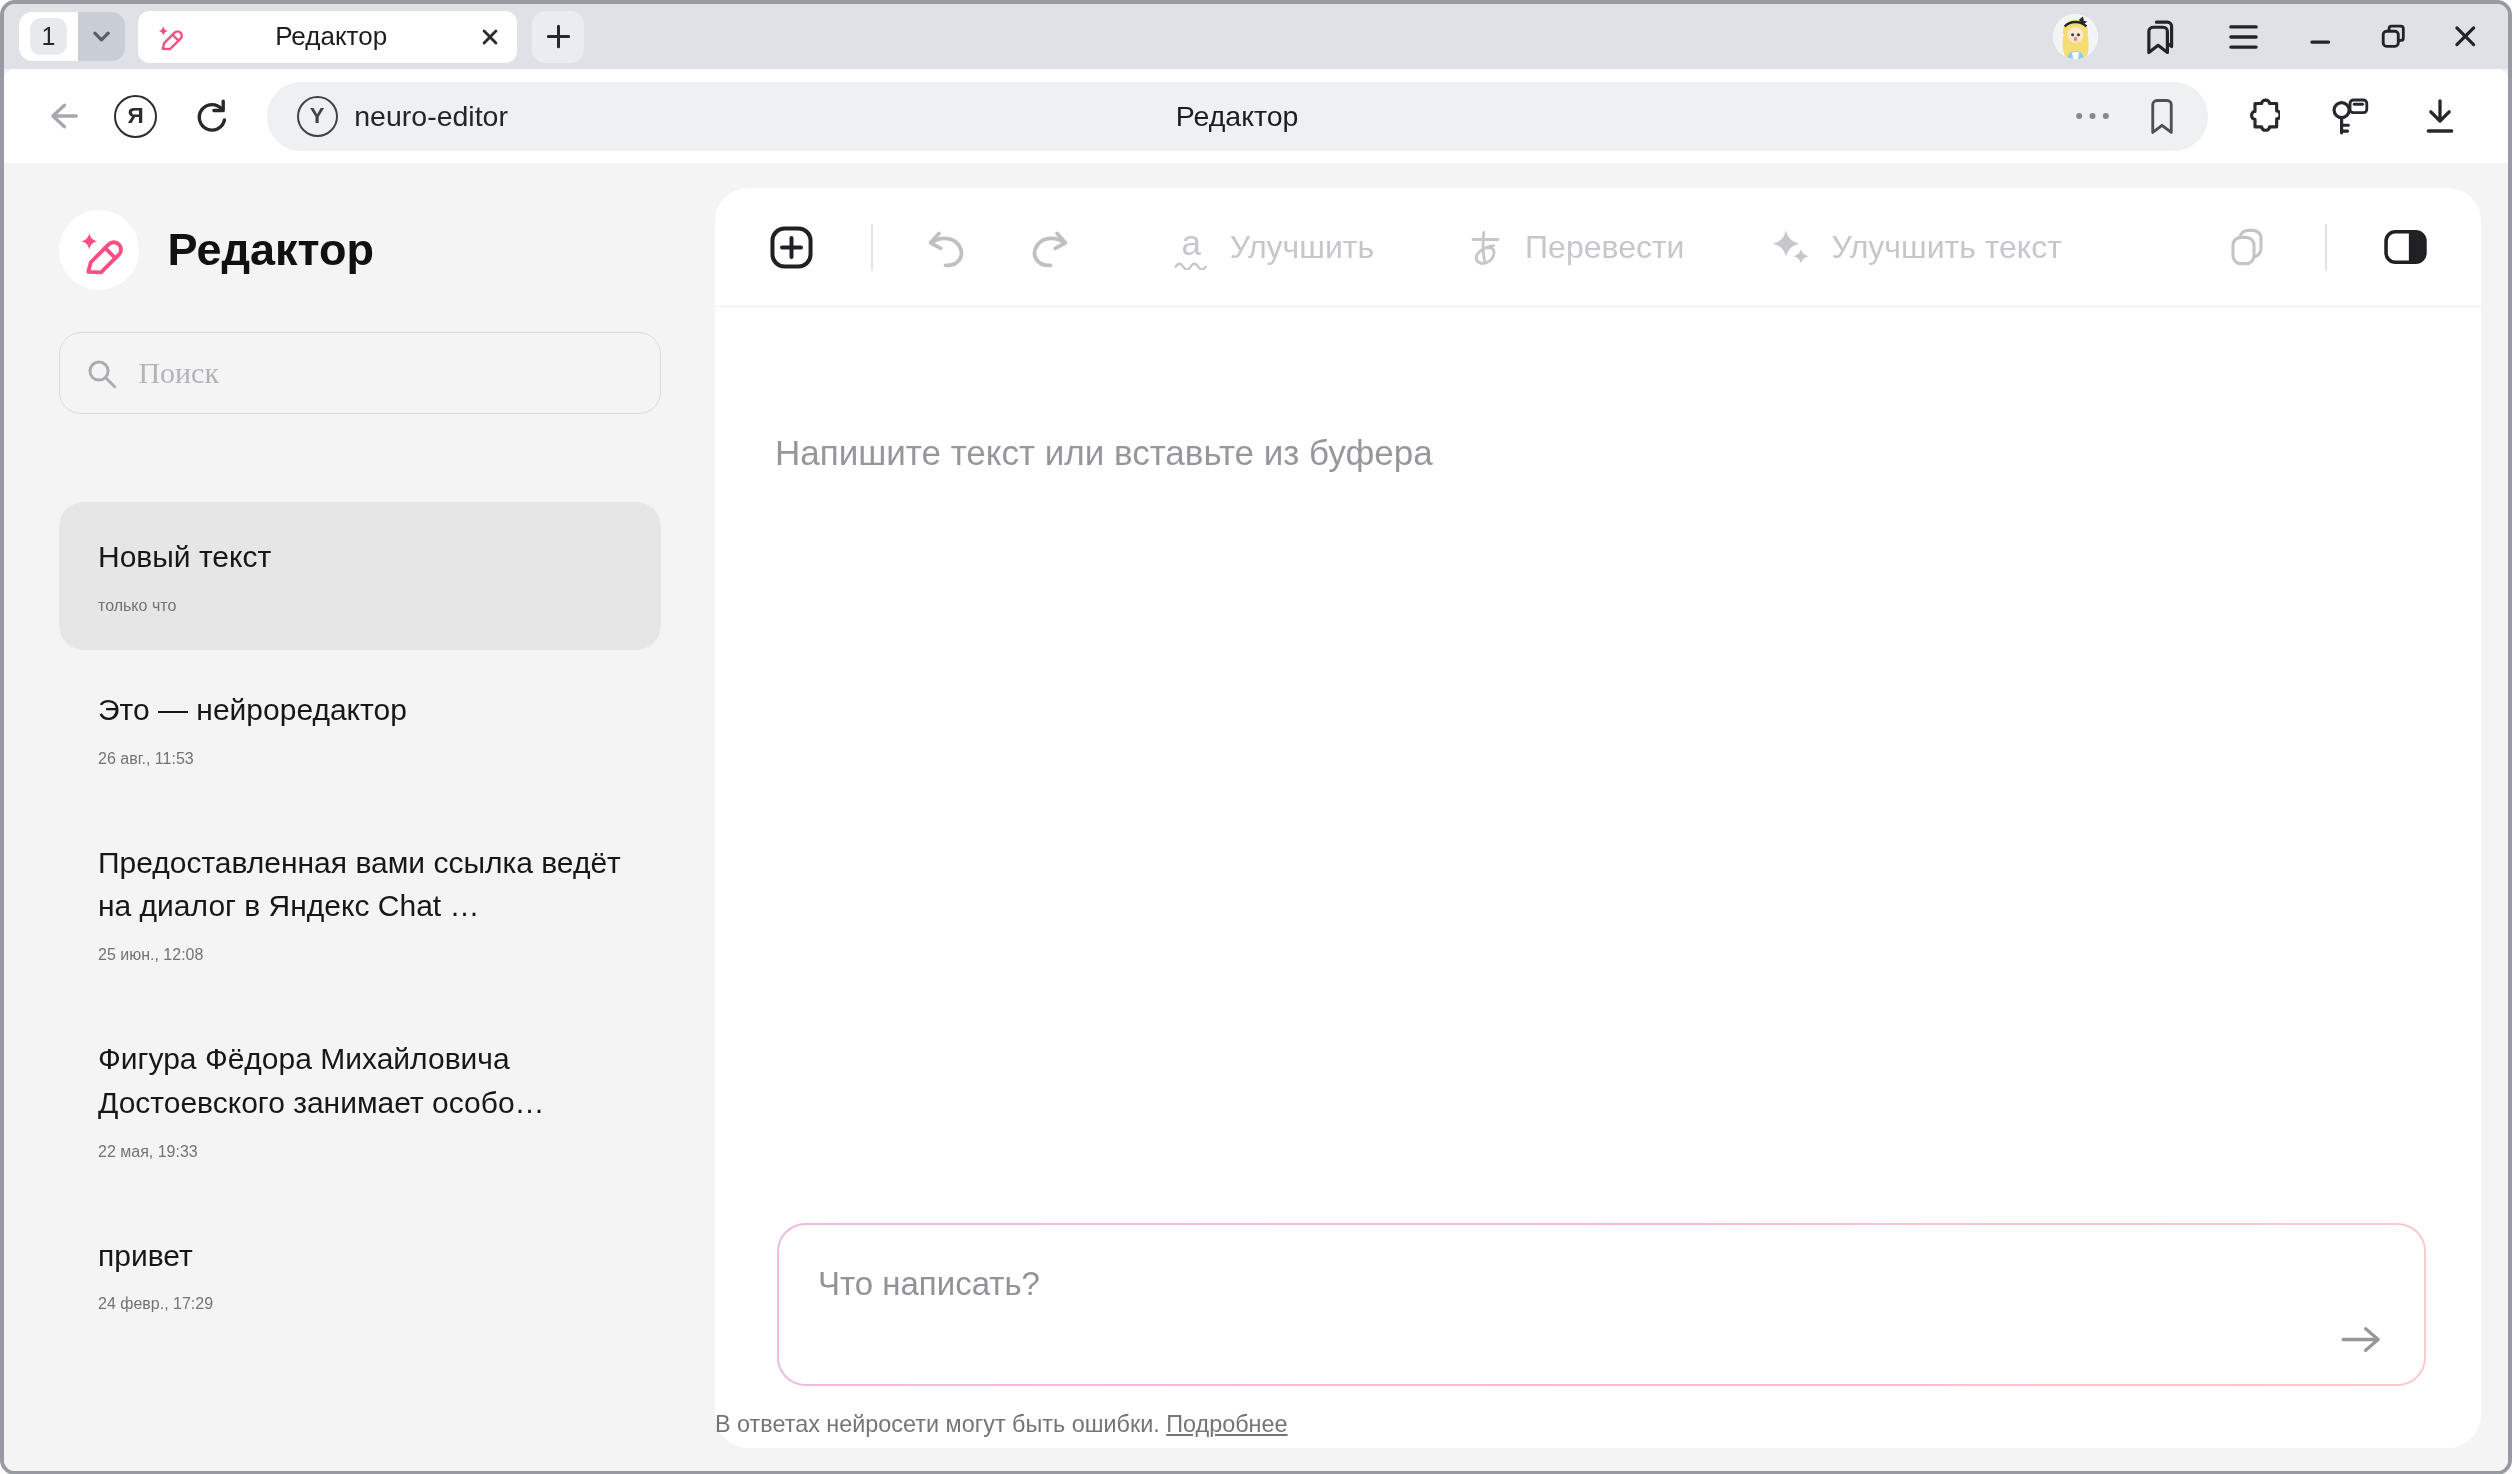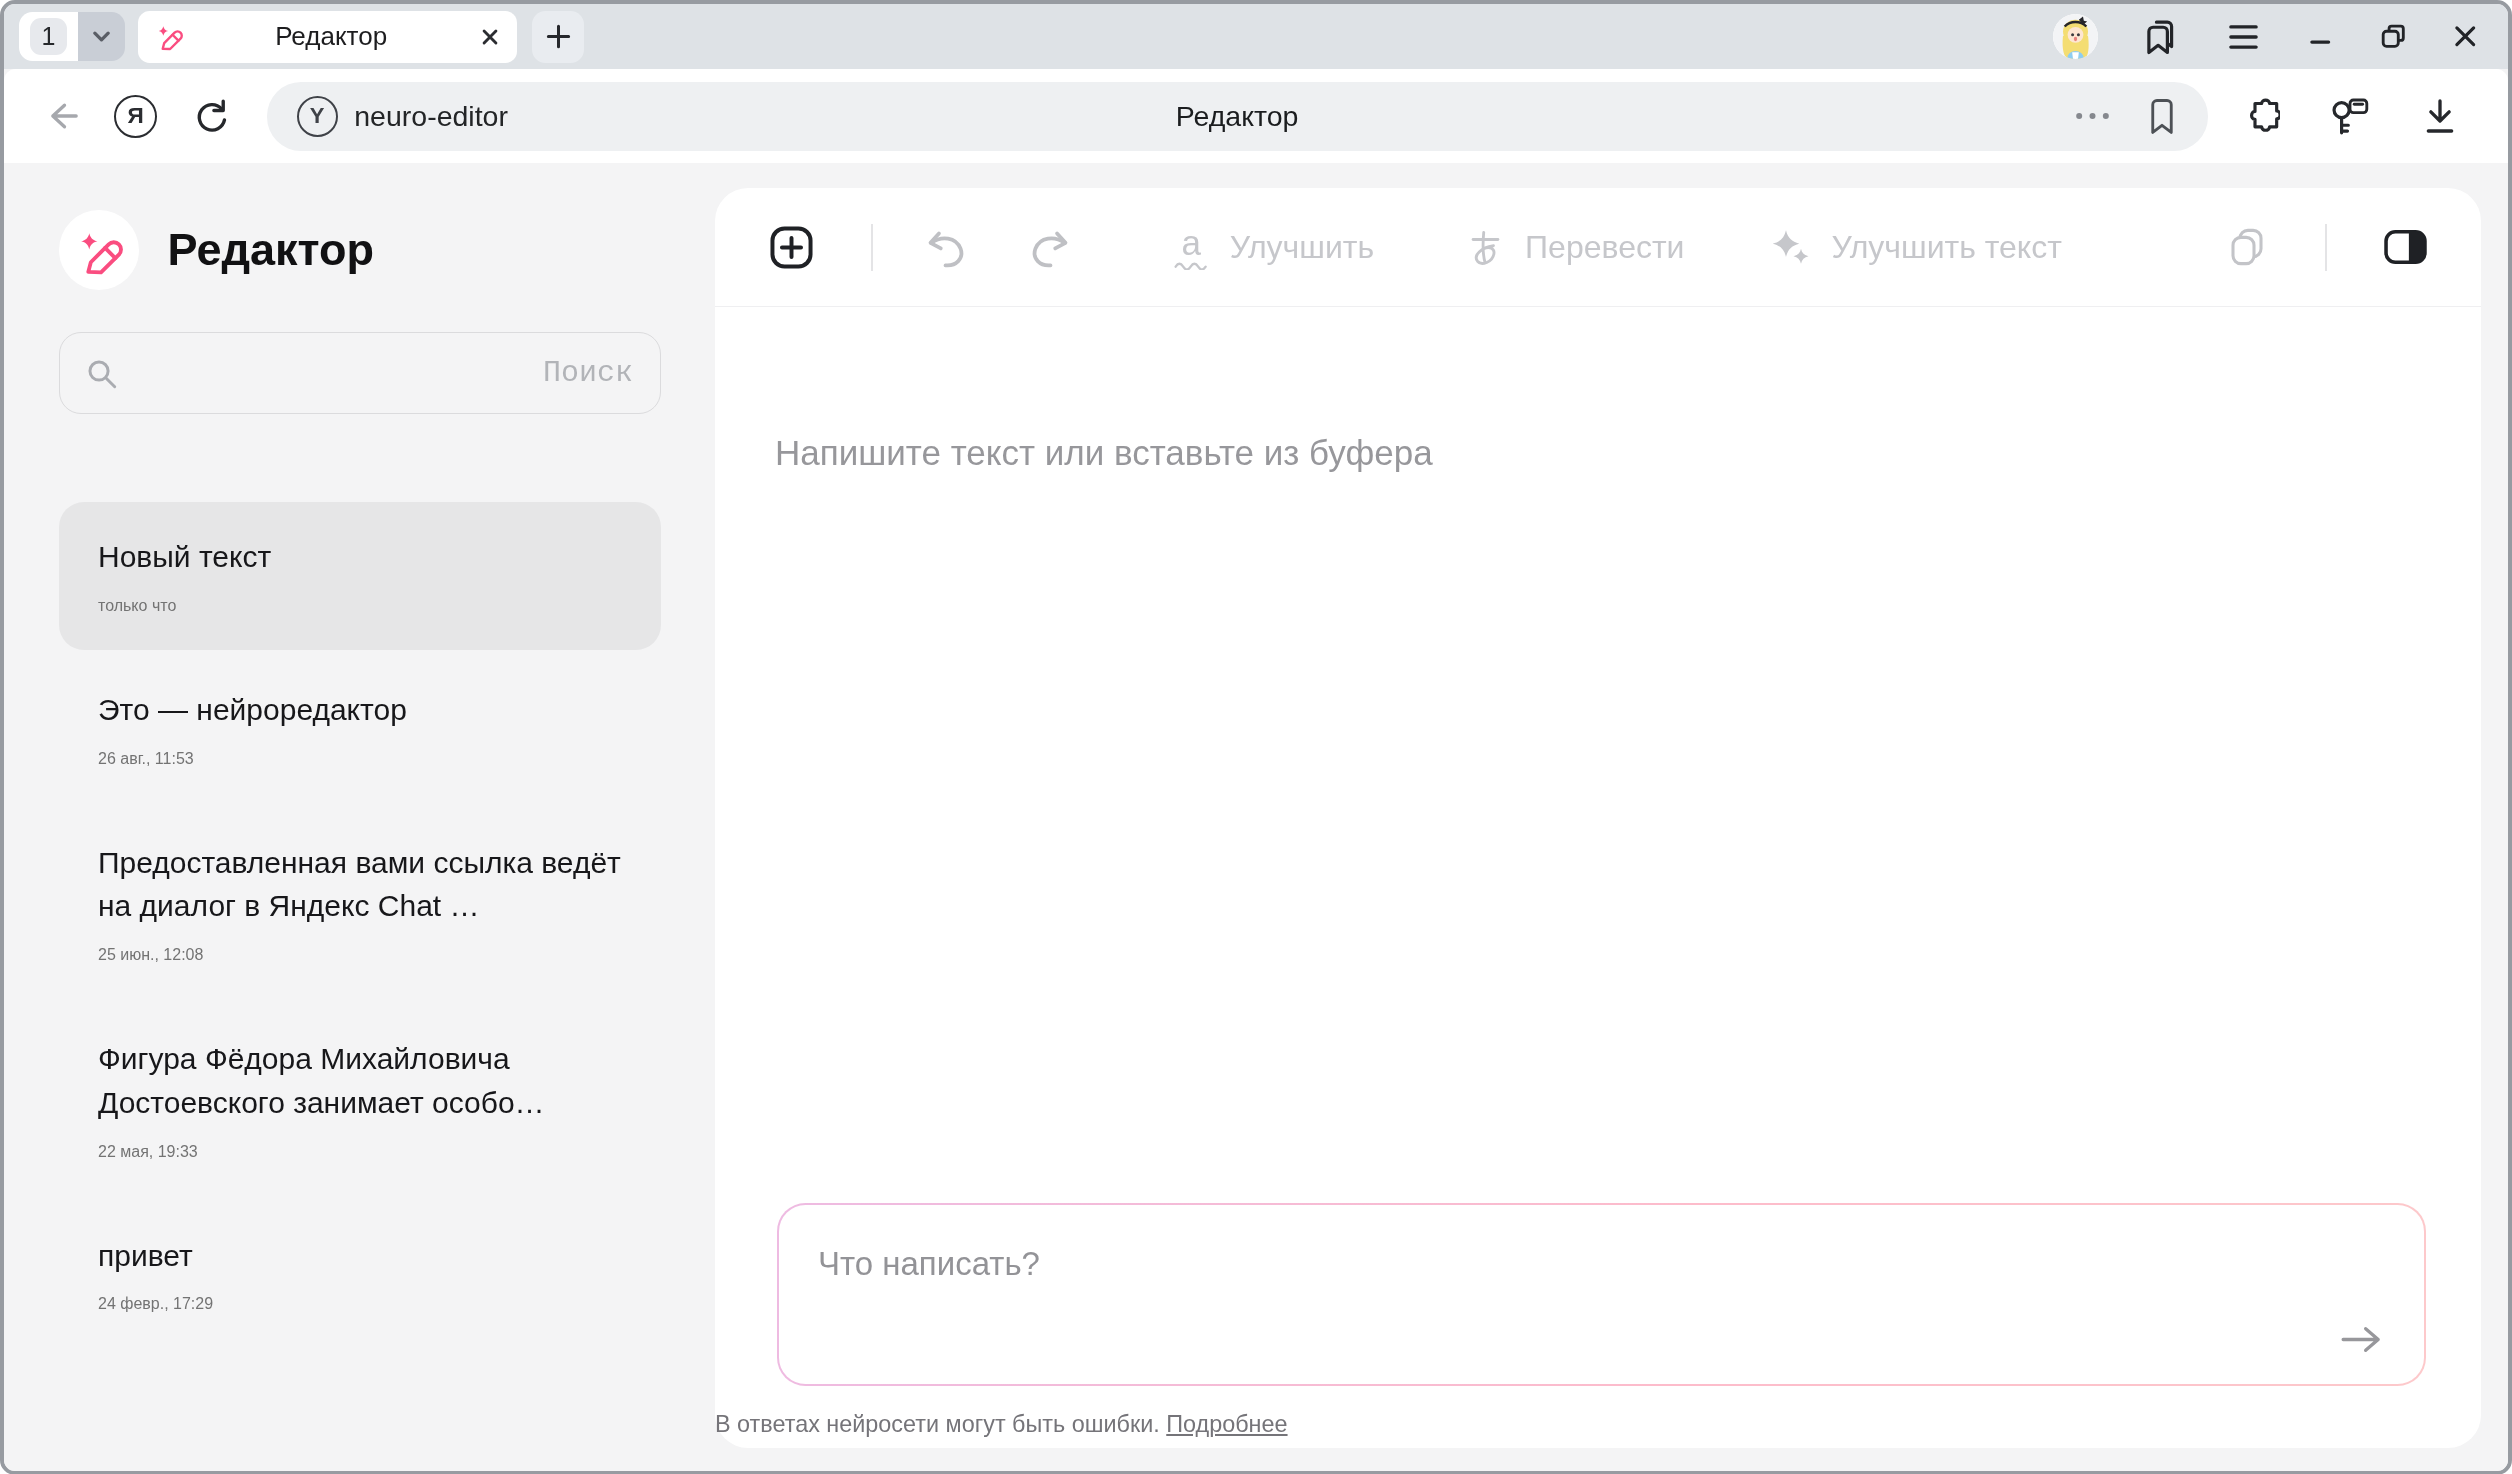--- a/index.html
+++ b/index.html
@@ -29,40 +29,40 @@
   .address-right{margin-left:auto;display:flex;align-items:center;gap:35px;}
   .chrome-right{display:flex;align-items:center;gap:49px;margin:0 23.4px 0 10px;}
 
   
   .page{flex:1;position:relative;background:#f4f4f5;}
   .sidebar{position:absolute;left:0;top:0;bottom:0;width:711px;box-sizing:border-box;padding:47px 54px 0 55px;}
   .logo-row{display:flex;align-items:center;gap:28.5px;}
   .logo-circle{width:80px;height:80px;border-radius:50%;background:#fff;display:flex;align-items:center;justify-content:center;}
   .app-title{font-size:45px;font-weight:700;color:#111113;}
   .searchbox{margin-top:42px;height:82px;border-radius:22px;border:1.7px solid #dbdbdd;display:flex;align-items:center;padding:0 25px;gap:18.4px;box-sizing:border-box;}
-  .searchbox input{flex:1;border:none;outline:none;background:transparent;font-family:Liberation Mono, monospace;font-size:30px;color:#a21caf;text-align:right;}
+  .searchbox input{flex:1;border:none;outline:none;background:transparent;font-family:Liberation Serif, serif;font-size:30px;color:#a21caf;}
   .searchbox input::placeholder{color:#b2b4b8;}
   .doc-list{margin-top:88px;}
   .list-item{padding:33px 39px 35px;border-radius:25px;margin-bottom:5px;cursor:pointer;}
   .list-item.selected{background:#e6e6e7;}
   .doc-title{font-size:30px;color:#17171a;line-height:1.45;}
   .doc-date{font-size:16px;color:#737373;margin-top:18.4px;}
 
   
   .card{position:absolute;left:711px;top:25px;right:27px;bottom:23.4px;background:#fff;border-radius:33px;}
   .editor-toolbar{height:119px;border-bottom:1.7px solid #efeff1;display:flex;align-items:center;padding:0 52px 0 54px;box-sizing:border-box;}
   .tdiv{width:1.7px;height:47px;background:#e4e4e6;}
   .tbtn{display:flex;align-items:center;gap:20px;background:none;border:none;padding:0;cursor:pointer;font-family:inherit;}
   .tlabel{font-size:32px;color:#c6c7cb;}
   .fix-glyph-wrap{display:flex;flex-direction:column;align-items:center;line-height:1;}
   .fix-glyph{font-size:35px;color:#c6c7cb;}
   .editor-area{padding:126px 60px;}
   .editor-placeholder{font-size:35px;color:#97979b;}
 
-  .prompt{position:absolute;left:62px;right:55px;bottom:62px;height:183px;border-radius:28.5px;border:2.5px solid transparent;background:linear-gradient(#fff,#fff) padding-box,linear-gradient(100deg,#eebbe2,#fdbccb 55%,#fdc9cb) border-box;box-sizing:border-box;}
+  .prompt{position:absolute;left:62px;right:55px;bottom:62px;height:163px;border-radius:28.5px;border:2.5px solid transparent;background:linear-gradient(#fff,#fff) padding-box,linear-gradient(100deg,#eebbe2,#fdbccb 55%,#fdc9cb) border-box;box-sizing:border-box;}
   .prompt textarea{position:absolute;inset:0;border:none;outline:none;background:transparent;resize:none;font-family:inherit;font-size:33px;color:#333;padding:40px 100px 40px 39px;box-sizing:border-box;border-radius:28.5px;}
   .prompt textarea::placeholder{color:#939397;}
   .send-btn{position:absolute;right:39px;bottom:27px;background:none;border:none;padding:0;cursor:pointer;}
   .disclaimer{position:absolute;bottom:10px;left:0;right:0;text-align:left;font-size:23.4px;color:#757479;}
   .disclaimer a{color:#757479;text-decoration:underline;cursor:pointer;}
   svg{display:block;}
 </style>
 </head>
 <body>
 

